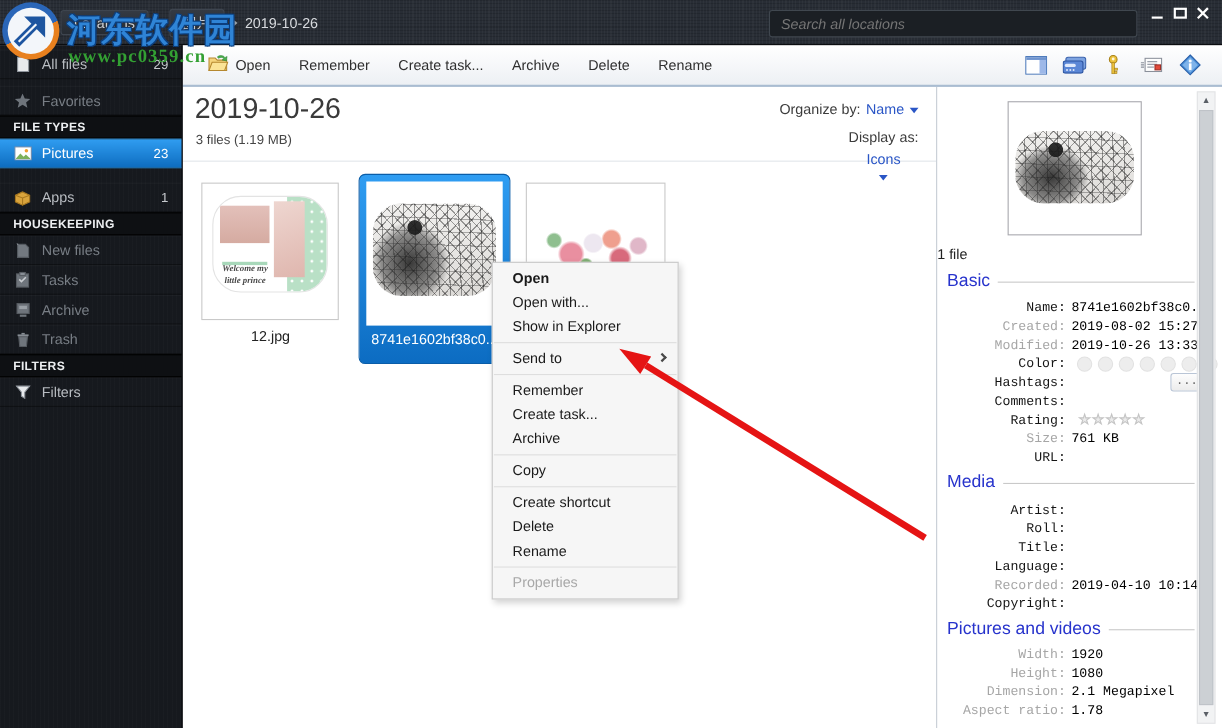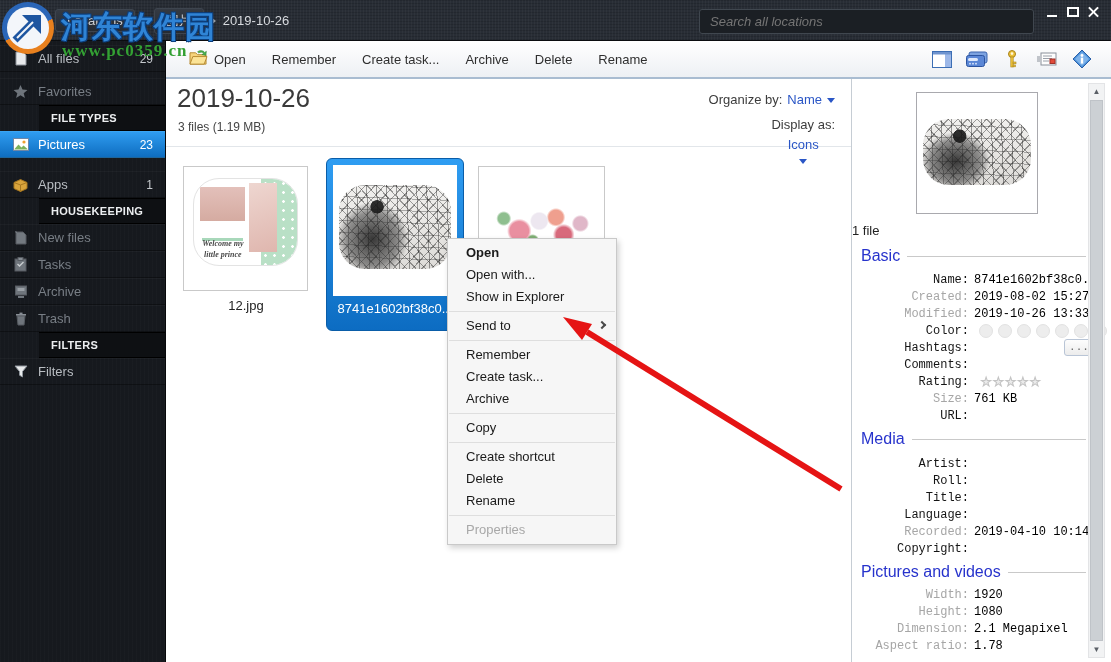--- a/index.html
+++ b/index.html
@@ -34,22 +34,22 @@
     background-image:repeating-linear-gradient(90deg, rgba(255,255,255,.015) 0 1px, transparent 1px 4px);
     border-right:1px solid #07080a; z-index:4; }
   .spad { height:4px; }
   .sgap6 { height:6px; } .sgap13 { height:13px; }
   .srow { height:27px; display:flex; align-items:center; padding:0 12px; color:#b9bdc2; font-size:13px; gap:9px;
     border-top:1px solid rgba(255,255,255,.03); border-bottom:1px solid rgba(0,0,0,.35); }
   .srow .cnt { margin-left:auto; color:#c6cace; font-size:12px; }
   .srow.muted, .srow.muted .cnt { color:#787e85; }
   .srow.sel { background:linear-gradient(#2f9cf0,#0e6dc0); color:#fff; border-top:1px solid #3aa4f2; }
   .srow.sel .cnt { color:#fff; }
-  .shead { height:21px; display:flex; align-items:center; padding:12px 12px; background:#0e1013; color:#eceef0;
-    font-size:11px; font-weight:bold; letter-spacing:.3px; border-bottom:1px solid #000; border-top:1px solid #000;margin-left:39px; }
+  .shead { height:21px; display:flex; align-items:center; padding:0 12px; background:#0e1013; color:#eceef0;
+    font-size:11px; font-weight:bold; letter-spacing:.3px; border-bottom:1px solid #000; border-top:1px solid #000; }
   .sicon { width:17px; height:16px; flex:0 0 17px; display:flex; align-items:center; justify-content:center; }
 
   
   .toolbar { position:absolute; left:166px; top:41px; width:945px; height:38px;
     background:linear-gradient(#ffffff,#edf0f4); border-bottom:2px solid #a9bcd1;
     display:flex; align-items:center; padding:0 10px; z-index:3; }
   .tbtn { padding:6px 13px; font-size:13px; color:#2f2f2f; display:flex; align-items:center; gap:6px; border-radius:3px; }
   .tool-right { margin-left:auto; display:flex; align-items:center; gap:13px; padding-right:8px; }
   .tico { width:22px; height:20px; display:flex; align-items:center; justify-content:center; }
 

